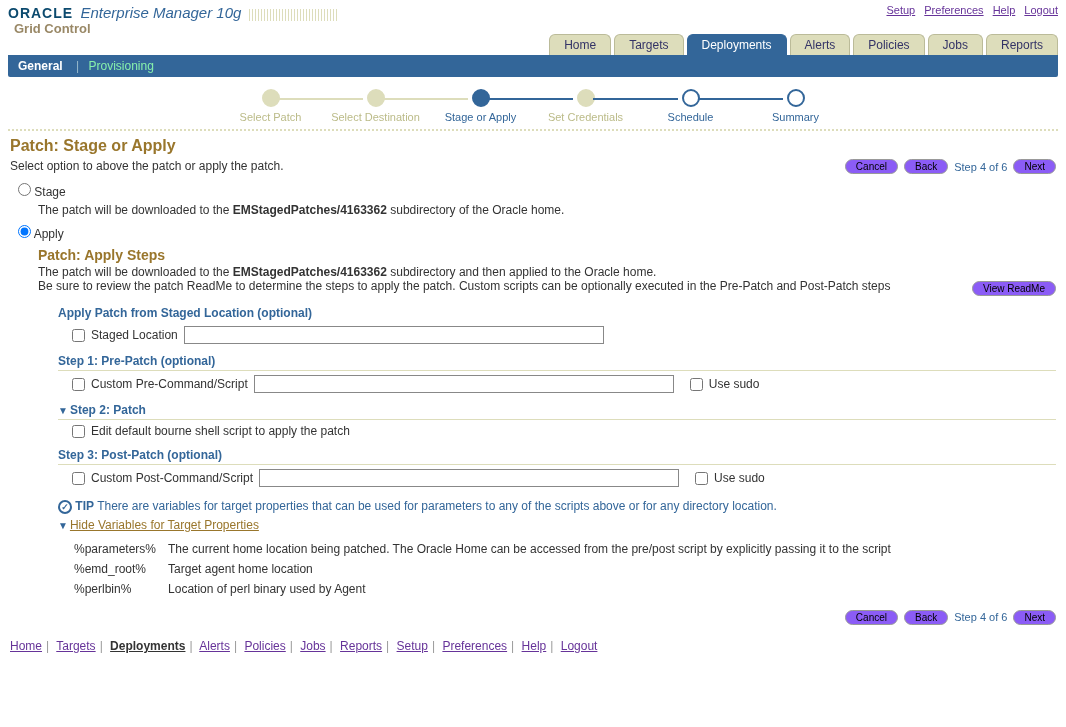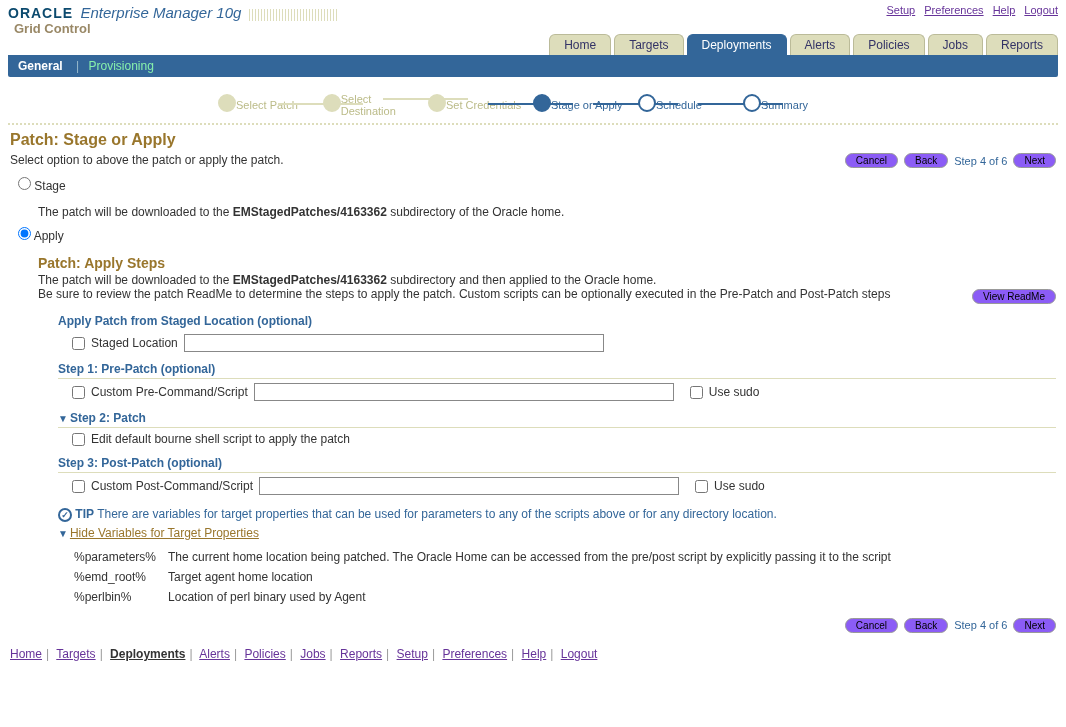--- a/index.html
+++ b/index.html
@@ -18,42 +18,42 @@
   .tabs-row { display: flex; justify-content: flex-end; padding: 0 8px; margin-top: -2px;}
   .tab { display: inline-block; padding: 3px 14px; background: #ddddbb; border-top-left-radius: 6px; border-top-right-radius: 6px; margin-left: 3px; font-size: 12px; color: #333366; border: 1px solid #bbbb99; border-bottom: none; cursor: pointer;}
   .tab.active { background: #336699; color: #fff; border-color: #336699;}
   
   .subnav { background: #336699; color: #fff; padding: 4px 10px; margin: 0 8px; border-radius: 0 0 2px 2px;}
   .subnav .sn-item { color: #86efac; margin-right: 4px;}
   .subnav .sn-active { color: #fff; font-weight: bold;}
   .subnav .sn-sep { color: #99bbcc; margin: 0 6px;}
 
   .train { display: flex; justify-content: center; align-items: center; margin: 12px 0 6px 0; gap: 0;}
-  .train-step { display: flex; flex-direction: row; align-items: center; width: 105px; position: relative;}
+  .train-step { display: flex; flex-direction: column; align-items: center; width: 105px; position: relative;}
   .train-circle { width: 18px; height: 18px; border-radius: 50%; border: 2px solid #ddddbb; background: #fff;}
   .train-circle.done { border-color: #ddddbb; background: #ddddbb;}
   .train-circle.current { border-color: #336699; background: #336699;}
   .train-circle.future { border-color: #336699; background: #fff;}
   .train-label { font-size: 11px; margin-top: 4px; color: #bbbb88;}
   .train-label.current, .train-label.future { color: #336699; }
   .train-line { height: 2px; width: 85px; background: #ddddbb; position: absolute; top: 9px; left: 60px;}
   .train-line.blue { background: #336699; }
 
   .dotted-sep { border: none; border-top: 2px dotted #ddddbb; margin: 6px 8px;}
 
   .content { padding: 0 10px 10px 10px; }
   .page-title { color: #99762c; font-size: 16px; font-weight: bold; margin: 6px 0 4px 0;}
   .instruction { font-size: 12px; margin-bottom: 6px;}
   
   .button-row { float: right; display: flex; align-items: center; gap: 6px;}
   .btn { background: #8b5cf6; border: 1px solid #999; border-radius: 10px; padding: 1px 10px; font-size: 10px; cursor: pointer; font-family: inherit;}
   .step-counter { color: #336699; font-size: 11px;}
   
   .option-block { margin: 4px 0 8px 8px; }
-  .option-desc { margin: 12px 0 8px 20px; font-size: 12px;}
+  .option-desc { margin: 4px 0 8px 20px; font-size: 12px;}
   .bolded { font-weight: bold; }
   
   .section-title { color: #99762c; font-size: 14px; font-weight: bold; margin: 6px 0 2px 0;}
   .sub-section { margin-left: 20px; margin-top: 6px;}
   .sub-heading { color: #336699; font-weight: bold; font-size: 12px; margin: 10px 0 4px 0; border-bottom: 1px solid #ddddbb; padding-bottom: 2px;}
   .sub-heading .disclose { color: #336699; font-size: 10px; margin-right: 2px;}
   
   .field-row { display: flex; align-items: center; gap: 6px; margin: 4px 0 4px 14px;}
   .field-row input[type="text"] { height: 18px; border: 1px solid #888; font-size: 12px;}
   .wide-input { width: 420px; }
@@ -116,28 +116,28 @@
       <div class="train-circle done"></div>
       <div class="train-line"></div>
       <div class="train-label">Select Patch</div>
     </div>
   <div class="train-step">
       <div class="train-circle done"></div>
       <div class="train-line"></div>
       <div class="train-label">Select Destination</div>
     </div>
   <div class="train-step">
+      <div class="train-circle current"></div>
+      <div class="train-line blue"></div>
+      <div class="train-label current">Stage or Apply</div>
+    </div>
+  <div class="train-step">
       <div class="train-circle done"></div>
       <div class="train-line blue"></div>
       <div class="train-label">Set Credentials</div>
-    </div>
-  <div class="train-step">
-      <div class="train-circle current"></div>
-      <div class="train-line blue"></div>
-      <div class="train-label current">Stage or Apply</div>
     </div>
   <div class="train-step">
       <div class="train-circle future"></div>
       <div class="train-line blue"></div>
       <div class="train-label future">Schedule</div>
     </div>
   <div class="train-step">
       <div class="train-circle future"></div>
       <div class="train-label future">Summary</div>
     </div>

